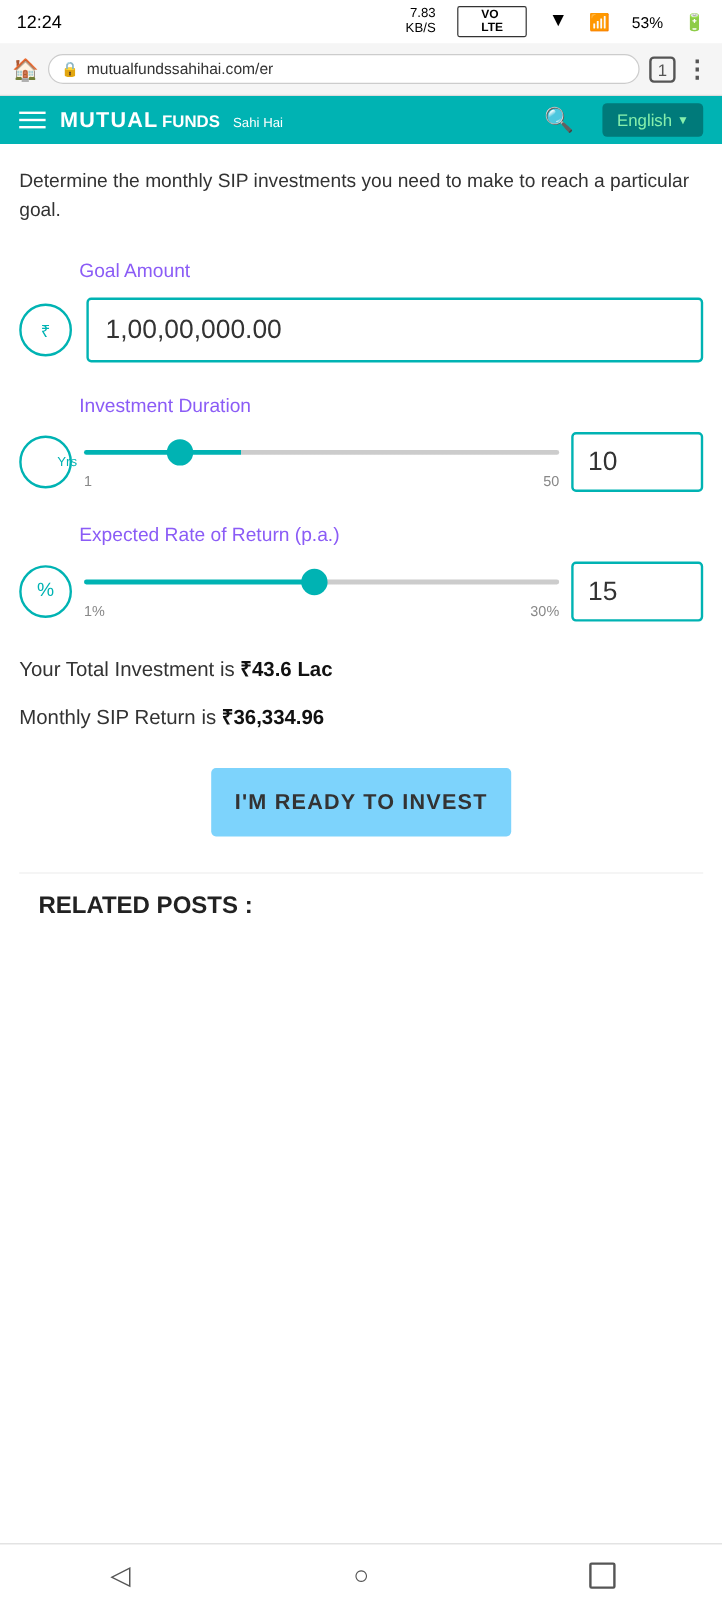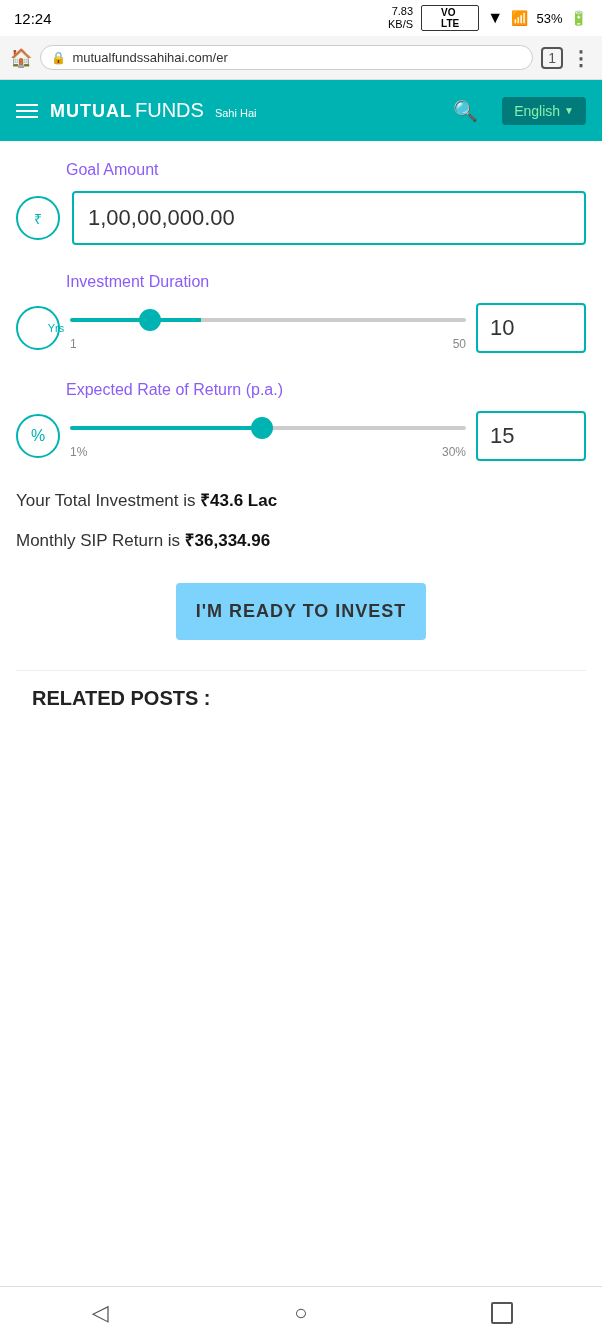--- a/index.html
+++ b/index.html
@@ -21,21 +21,21 @@
       background: #fff;
       height: 36px;
     }
     .status-time {
       font-size: 15px;
       font-weight: normal;
     }
     .status-right {
       display: flex;
       align-items: center;
-      gap: 8px;
+      gap: 18px;
       font-size: 12px;
     }
 
     
     .browser-bar {
       display: flex;
       align-items: center;
       padding: 6px 10px;
       background: #f5f5f5;
       border-bottom: 1px solid #ddd;
@@ -71,21 +71,21 @@
       font-weight: bold;
       letter-spacing: 1px;
     }
 
     
     .nav-header {
       background: #00b3b3;
       display: flex;
       align-items: center;
       padding: 12px 16px;
-      height: 61px;
+      height: 40px;
       gap: 12px;
     }
     .hamburger {
       display: flex;
       flex-direction: column;
       gap: 4px;
       cursor: pointer;
     }
     .hamburger span {
       display: block;
@@ -100,22 +100,22 @@
       flex: 1;
     }
     .logo-mutual {
       color: #fff;
       font-size: 18px;
       font-weight: bold;
       letter-spacing: 1px;
     }
     .logo-funds {
       color: #fff;
-      font-size: 20px;
-      font-weight: normal;
+      font-size: 14px;
+      font-weight: bold;
     }
     .logo-sahihai {
       color: #fff;
       font-size: 11px;
       margin-left: 8px;
     }
     .search-icon-nav {
       font-size: 20px;
       color: #fff;
       margin-right: 12px;
@@ -379,20 +379,21 @@
   </div>
   <span class="search-icon-nav">🔍</span>
   <button class="lang-btn">
     <span>English</span>
     <span class="lang-arrow">▼</span>
   </button>
 </div>
 
 <div class="main-content">
 
+  <p class="description">Determine the monthly SIP investments you need to make to reach a particular goal.</p>
 
   <div class="form-section">
     <div class="field-label">Goal Amount</div>
     <div class="input-row">
       <div class="circle-icon">
         <span class="rupee-symbol">₹</span>
       </div>
       <input type="text" class="text-input" value="1,00,00,000.00" style="">
     </div>
   </div>

